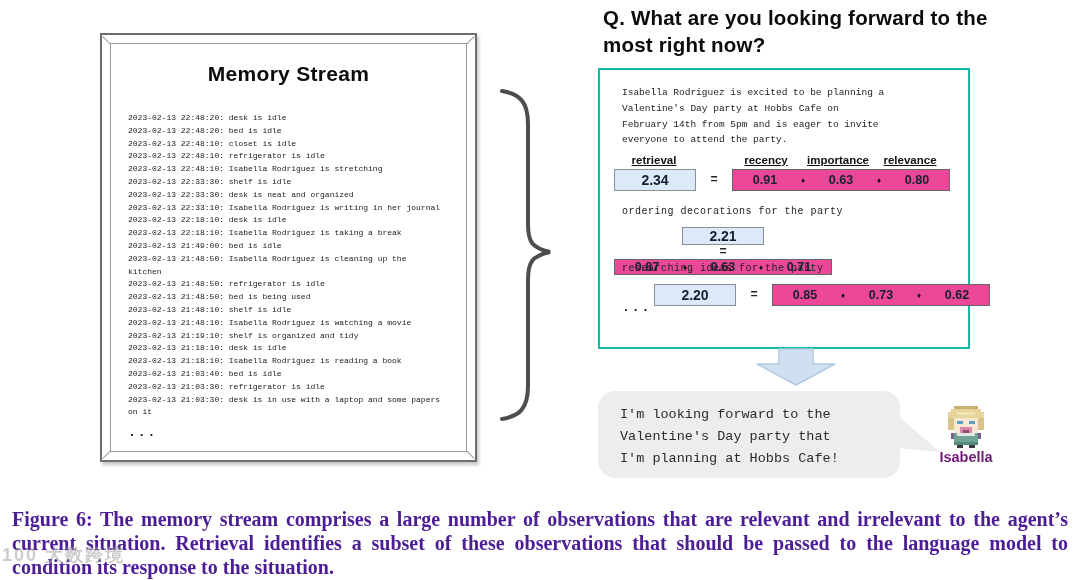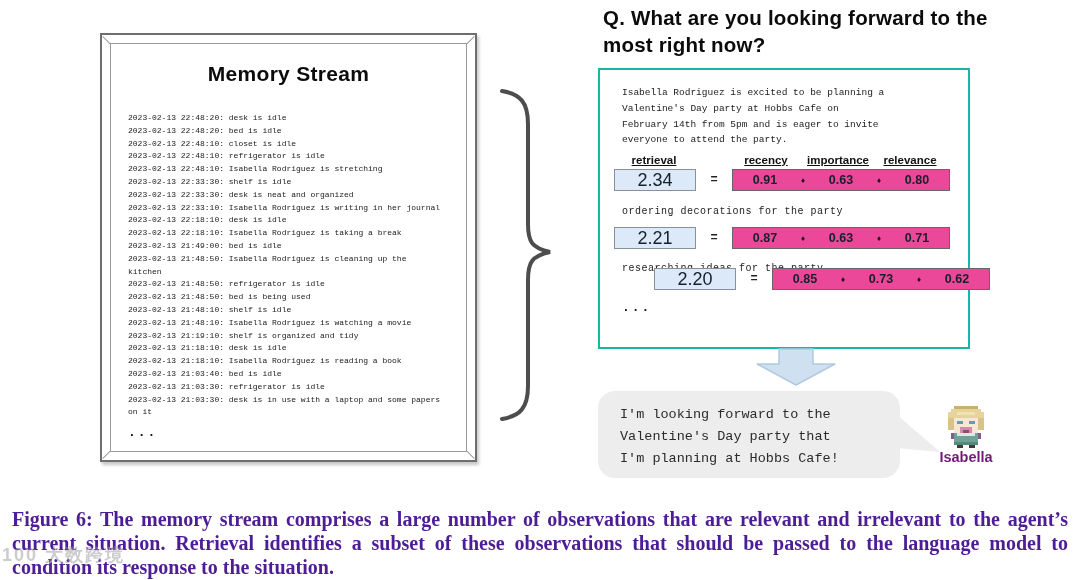--- a/index.html
+++ b/index.html
@@ -36,21 +36,21 @@
     font-family:"Liberation Mono",monospace;font-size:9.5px;line-height:15.8px;color:#222;
     white-space:nowrap;}
   .rhdr{position:absolute;left:14px;top:84px;width:340px;display:flex;
     font-weight:700;font-size:11.5px;color:#111;text-decoration:underline;}
   .rhdr .h-retrieval{width:80px;text-align:center;}
   .rhdr .h-spacer{width:36px;}
   .rhdr .h-col{width:72px;text-align:center;}
   .rrow{position:absolute;left:14px;display:flex;align-items:center;height:22px;}
   .score-box{width:80px;height:20px;background:#dce9f8;border:1px solid #8a909a;
     display:flex;align-items:center;justify-content:center;
-    font-weight:400;font-size:18px;color:#15202b;}
+    font-weight:700;font-size:14px;color:#15202b;}
   .eq{width:36px;text-align:center;font-family:"Liberation Mono",monospace;
     font-weight:700;font-size:12px;color:#222;}
   .val-box{width:216px;height:20px;border:1px solid #666;background:#ec4899;
     display:flex;align-items:center;}
   .val{flex:1;text-align:center;font-weight:700;font-size:12.5px;color:#15202b;}
   .op{width:12px;text-align:center;font-size:8px;color:#111;}
   .sub-label{position:absolute;left:22px;font-family:"Liberation Mono",monospace;
     font-size:10px;letter-spacing:0.5px;color:#222;white-space:nowrap;}
   .rbox-ellipsis{position:absolute;left:22px;top:230px;
     font-family:"Liberation Mono",monospace;font-weight:700;font-size:13px;letter-spacing:2px;color:#111;}
@@ -144,35 +144,35 @@
       <span class="val">0.91</span>
       <span class="op">♦</span>
       <span class="val">0.63</span>
       <span class="op">♦</span>
       <span class="val">0.80</span>
     </div>
   </div>
 
   <div class="sub-label" style="top:136px;">ordering decorations for the party</div>
 
-  <div class="rrow" style="top:157px;">
+  <div class="rrow" style="top:157px;flex-direction:column;">
     <div class="score-box">2.21</div>
     <div class="eq">=</div>
     <div class="val-box">
       <span class="val">0.87</span>
       <span class="op">♦</span>
       <span class="val">0.63</span>
       <span class="op">♦</span>
       <span class="val">0.71</span>
     </div>
   </div>
 
   <div class="sub-label" style="top:193px;">researching ideas for the party</div>
 
-  <div class="rrow" style="top:198px;padding-left:40px;">
+  <div class="rrow" style="top:214px;padding-left:40px;">
     <div class="score-box">2.20</div>
     <div class="eq">=</div>
     <div class="val-box">
       <span class="val">0.85</span>
       <span class="op">♦</span>
       <span class="val">0.73</span>
       <span class="op">♦</span>
       <span class="val">0.62</span>
     </div>
   </div>

